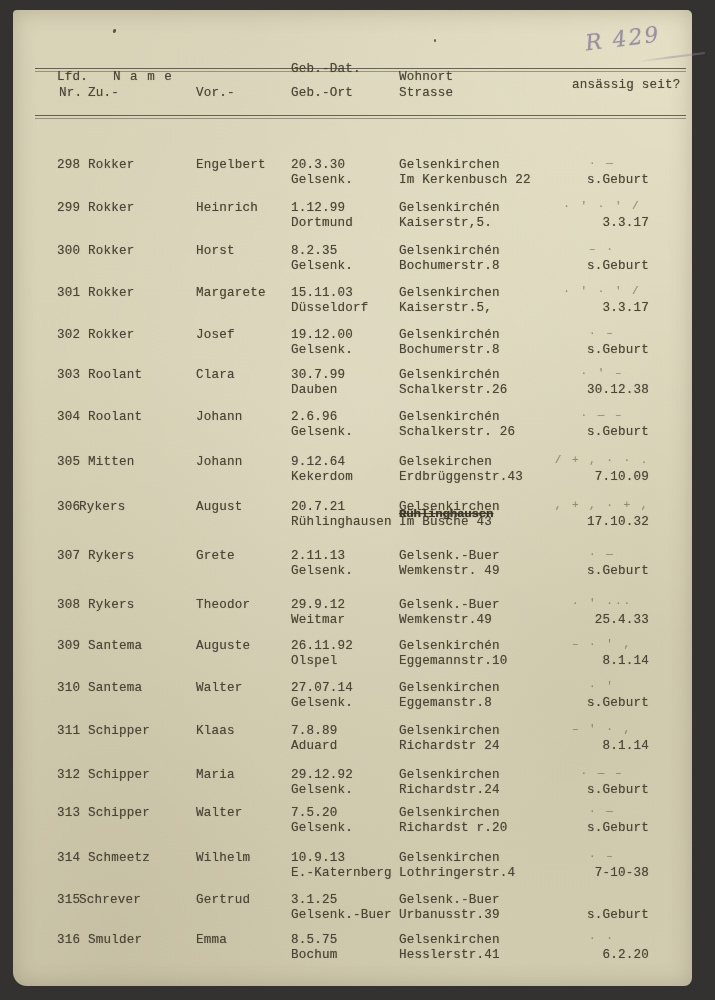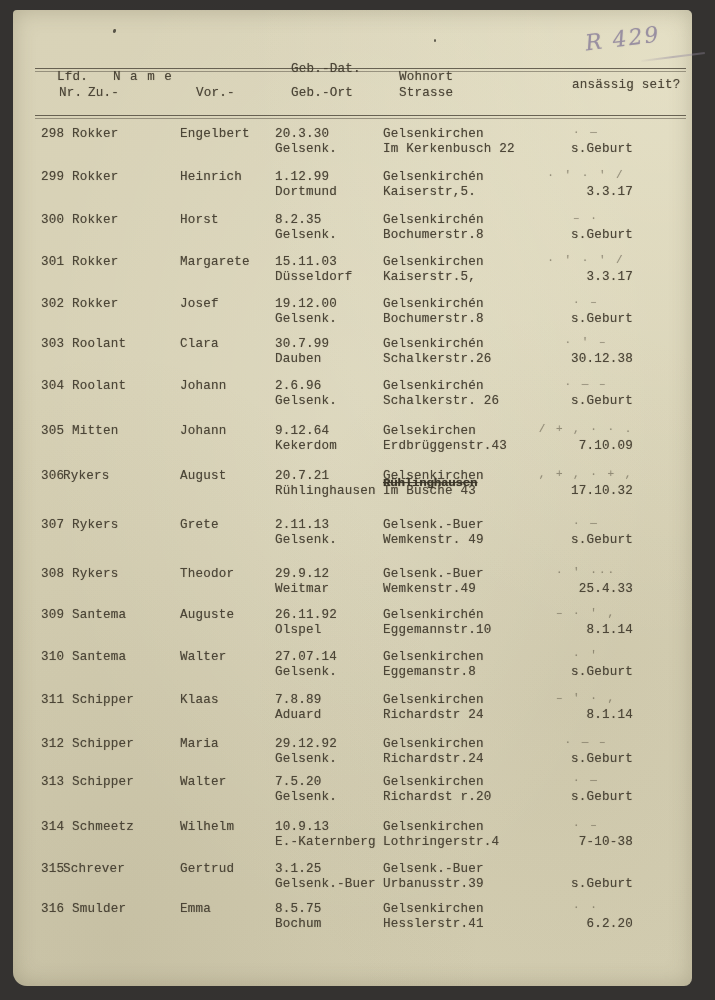--- a/index.html
+++ b/index.html
@@ -21,21 +21,21 @@
   }
   .tw{
     position:absolute;
     font-size:12.6px;line-height:15px;white-space:nowrap;
     color:rgba(71,65,51,0.93);
     text-shadow:0 0 0.8px rgba(71,65,51,0.55);
     letter-spacing:0.2px;
   }
   .rule{position:absolute;left:22px;width:651px;height:1.3px;background:rgba(82,76,63,0.85);}
   .rule.soft{background:rgba(82,76,63,0.5);}
-  .row{position:absolute;left:28px;width:610px;height:32px;}
+  .row{position:absolute;left:44px;width:610px;height:32px;margin-top:31px;}
   .cell{position:absolute;top:0;}
   .c-nr{left:0;}
   .c-zu{left:31px;}
   .row.joined .c-zu{left:22px;}
   .c-vor{left:139px;}
   .c-gebdat{left:234px;}
   .c-gebort{left:234px;top:15px;}
   .c-wohn{left:342px;}
   .c-strasse{left:342px;top:15px;}
   .c-smudge{left:490px;top:-2px;width:110px;text-align:center;

